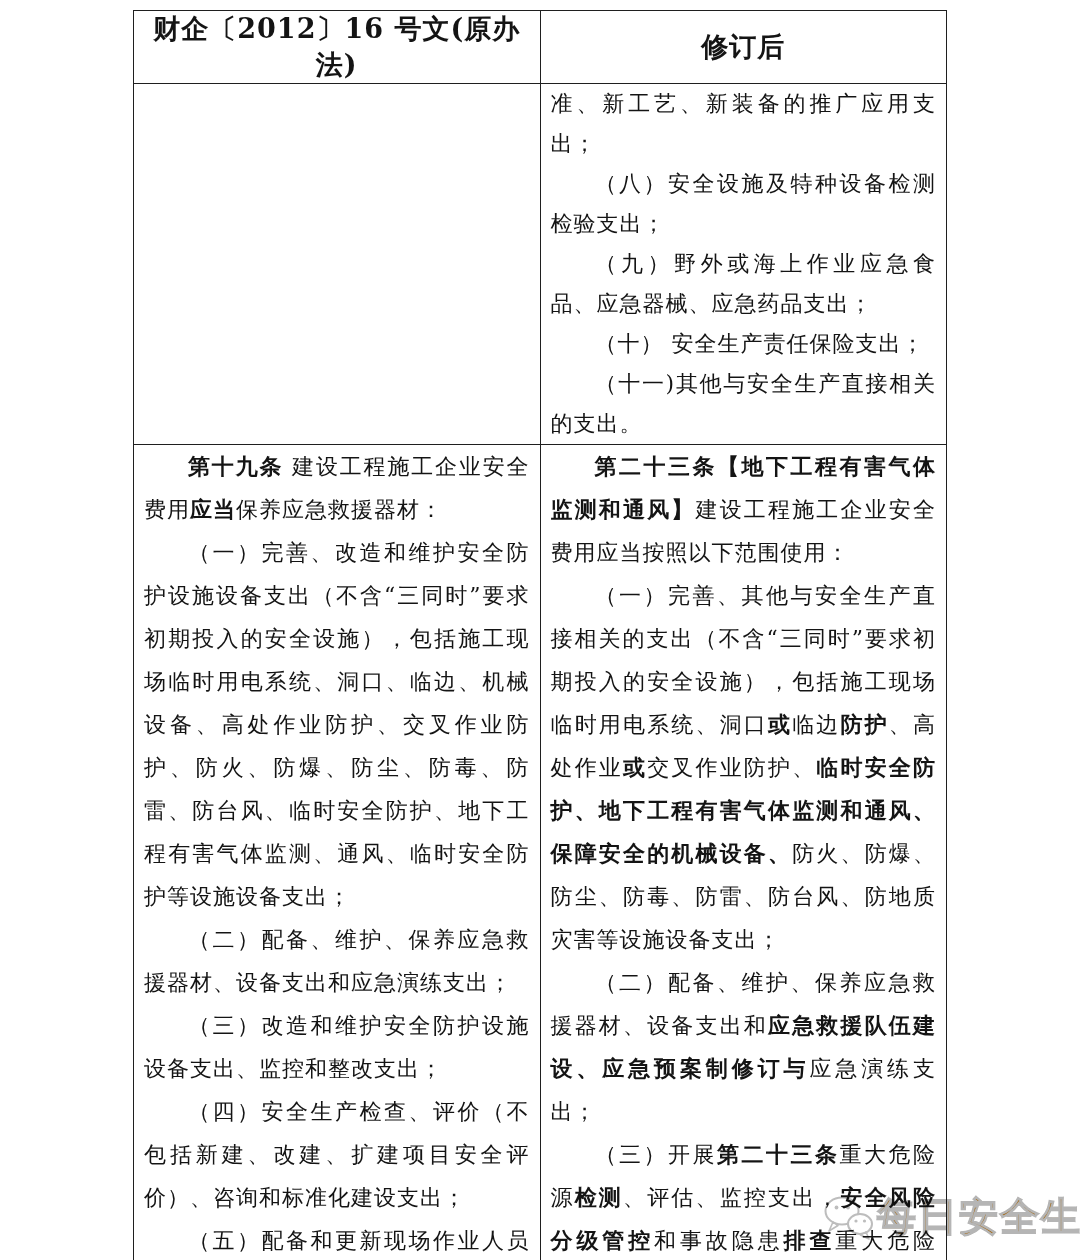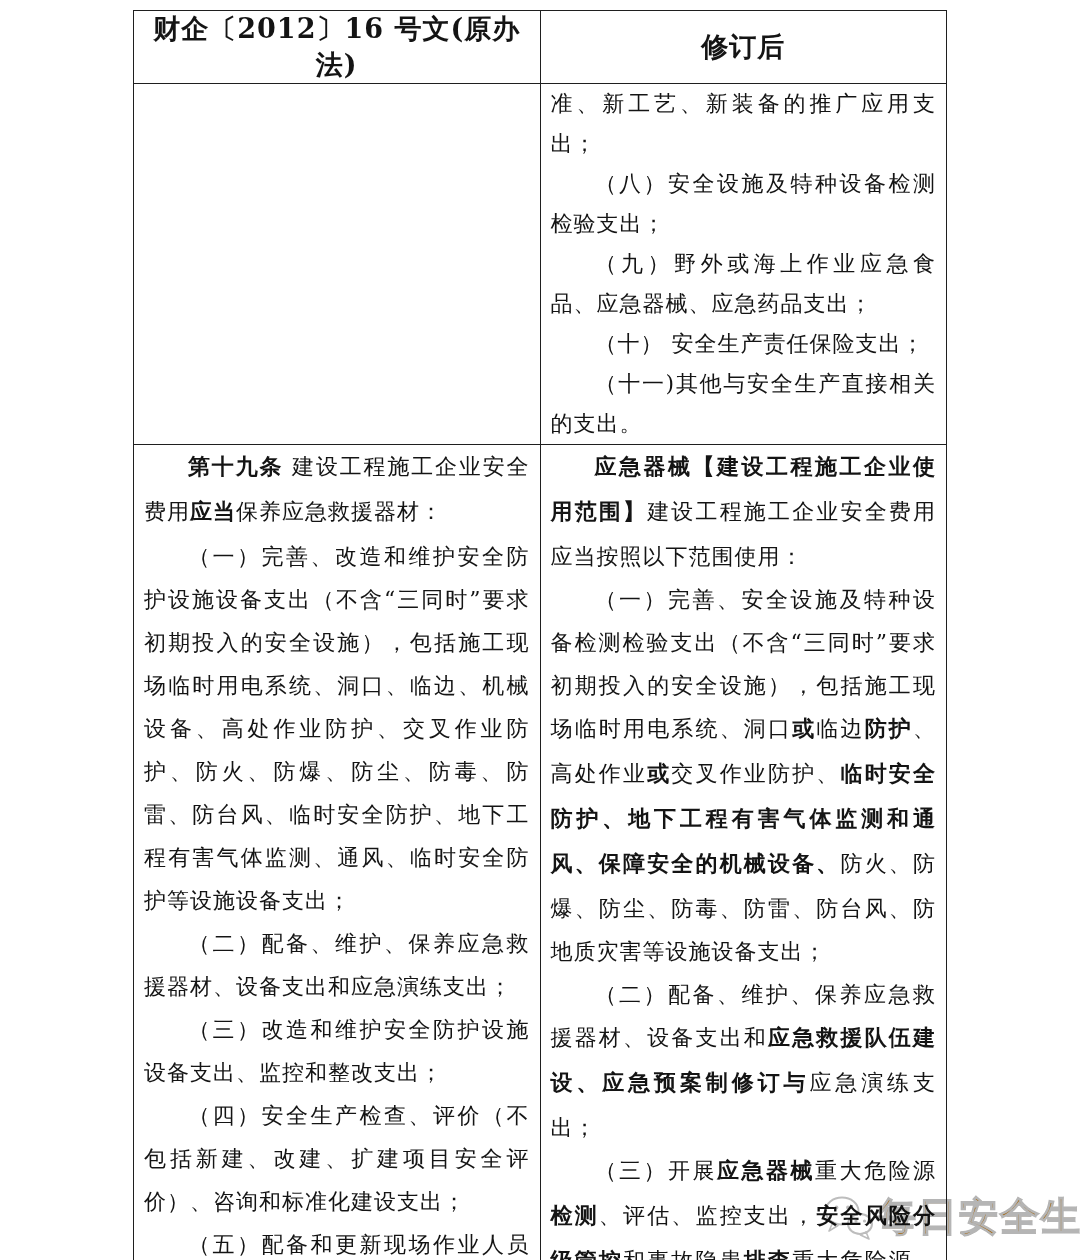--- a/index.html
+++ b/index.html
@@ -24,21 +24,21 @@
     font-size:27px;font-weight:bold;letter-spacing:1px;padding:0 4px;
   }
   td{font-size:22px;line-height:43px;}
   tr.row-0 td{line-height:40px;height:324px;}
   tr.row-1 td{height:846px;overflow:hidden;}
   .para{
     margin:0;text-align:justify;text-justify:inter-ideograph;
     letter-spacing:1px;word-break:break-all;
   }
   .para.indent{text-indent:44px;}
-  .b{font-family:Liberation Mono, monospace;font-weight:bold;}
+  .b{font-family:Liberation Sans, sans-serif;font-weight:bold;}
   .watermark{
     position:absolute;left:822px;top:1190px;
     display:flex;align-items:center;gap:3px;
     mix-blend-mode:multiply;z-index:5;pointer-events:none;
   }
   .watermark-text{
     font-family:"DejaVu Sans","Liberation Sans",sans-serif;
     font-weight:bold;font-size:39px;letter-spacing:2px;
     color:#a16207;-webkit-text-stroke:1.3px #b5b5b5;
     white-space:nowrap;
@@ -70,24 +70,24 @@
         <tr class="row-1">
           <td>
             <p class="para indent"><span class="b">第十九条</span><span> 建设工程施工企业安全费用</span><span class="b">应当</span><span>保养应急救援器材：</span></p>
             <p class="para indent"><span>（一）完善、改造和维护安全防护设施设备支出（不含“三同时”要求初期投入的安全设施），包括施工现场临时用电系统、洞口、临边、机械设备、高处作业防护、交叉作业防护、防火、防爆、防尘、防毒、防雷、防台风、临时安全防护、地下工程有害气体监测、通风、临时安全防护等设施设备支出；</span></p>
             <p class="para indent"><span>（二）配备、维护、保养应急救援器材、设备支出和应急演练支出；</span></p>
             <p class="para indent"><span>（三）改造和维护安全防护设施设备支出、监控和整改支出；</span></p>
             <p class="para indent"><span>（四）安全生产检查、评价（不包括新建、改建、扩建项目安全评价）、咨询和标准化建设支出；</span></p>
             <p class="para indent"><span>（五）配备和更新现场作业人员安全防护用品支出；</span></p>
           </td>
           <td>
-            <p class="para indent"><span class="b">应急器械【建设工程施工企业使用范围】</span><span>建设工程施工企业安全费用应当按照以下范围使用：</span></p>
-            <p class="para indent"><span>（一）完善、安全设施及特种设备检测检验支出（不含“三同时”要求初期投入的安全设施），包括施工现场临时用电系统、洞口</span><span class="b">或</span><span>临边</span><span class="b">防护</span><span>、高处作业</span><span class="b">或</span><span>交叉作业防护、</span><span class="b">临时安全防护、地下工程有害气体监测和通风、保障安全的机械设备、</span><span>防火、防爆、防尘、防毒、防雷、防台风、防地质灾害等设施设备支出；</span></p>
+            <p class="para indent"><span class="b">第二十三条【地下工程有害气体监测和通风】</span><span>建设工程施工企业安全费用应当按照以下范围使用：</span></p>
+            <p class="para indent"><span>（一）完善、其他与安全生产直接相关的支出（不含“三同时”要求初期投入的安全设施），包括施工现场临时用电系统、洞口</span><span class="b">或</span><span>临边</span><span class="b">防护</span><span>、高处作业</span><span class="b">或</span><span>交叉作业防护、</span><span class="b">临时安全防护、地下工程有害气体监测和通风、保障安全的机械设备、</span><span>防火、防爆、防尘、防毒、防雷、防台风、防地质灾害等设施设备支出；</span></p>
             <p class="para indent"><span>（二）配备、维护、保养应急救援器材、设备支出和</span><span class="b">应急救援队伍建设、应急预案制修订与</span><span>应急演练支出；</span></p>
-            <p class="para indent"><span>（三）开展</span><span class="b">应急器械</span><span>重大危险源</span><span class="b">检测</span><span>、评估、监控支出，</span><span class="b">安全风险分级管控</span><span>和事故隐患</span><span class="b">排查</span><span>重大危险源，</span><span class="b">工程项目安全生产信息化建设、运维支出；</span></p>
+            <p class="para indent"><span>（三）开展</span><span class="b">第二十三条</span><span>重大危险源</span><span class="b">检测</span><span>、评估、监控支出，</span><span class="b">安全风险分级管控</span><span>和事故隐患</span><span class="b">排查</span><span>重大危险源，</span><span class="b">工程项目安全生产信息化建设、运维支出；</span></p>
           </td>
         </tr>
       </tbody>
   </table>
 
   <div class="watermark">
     <svg width="52" height="46" viewBox="0 0 52 46" aria-hidden="true">
       <g fill="#ffffff" stroke="#bdbdbd" stroke-width="2" stroke-linejoin="round">
         <ellipse cx="20" cy="17" rx="16.5" ry="13.5"></ellipse>
         <path d="M11 28 L7 37 L16 31.5 Z" stroke-width="1.6"></path>

